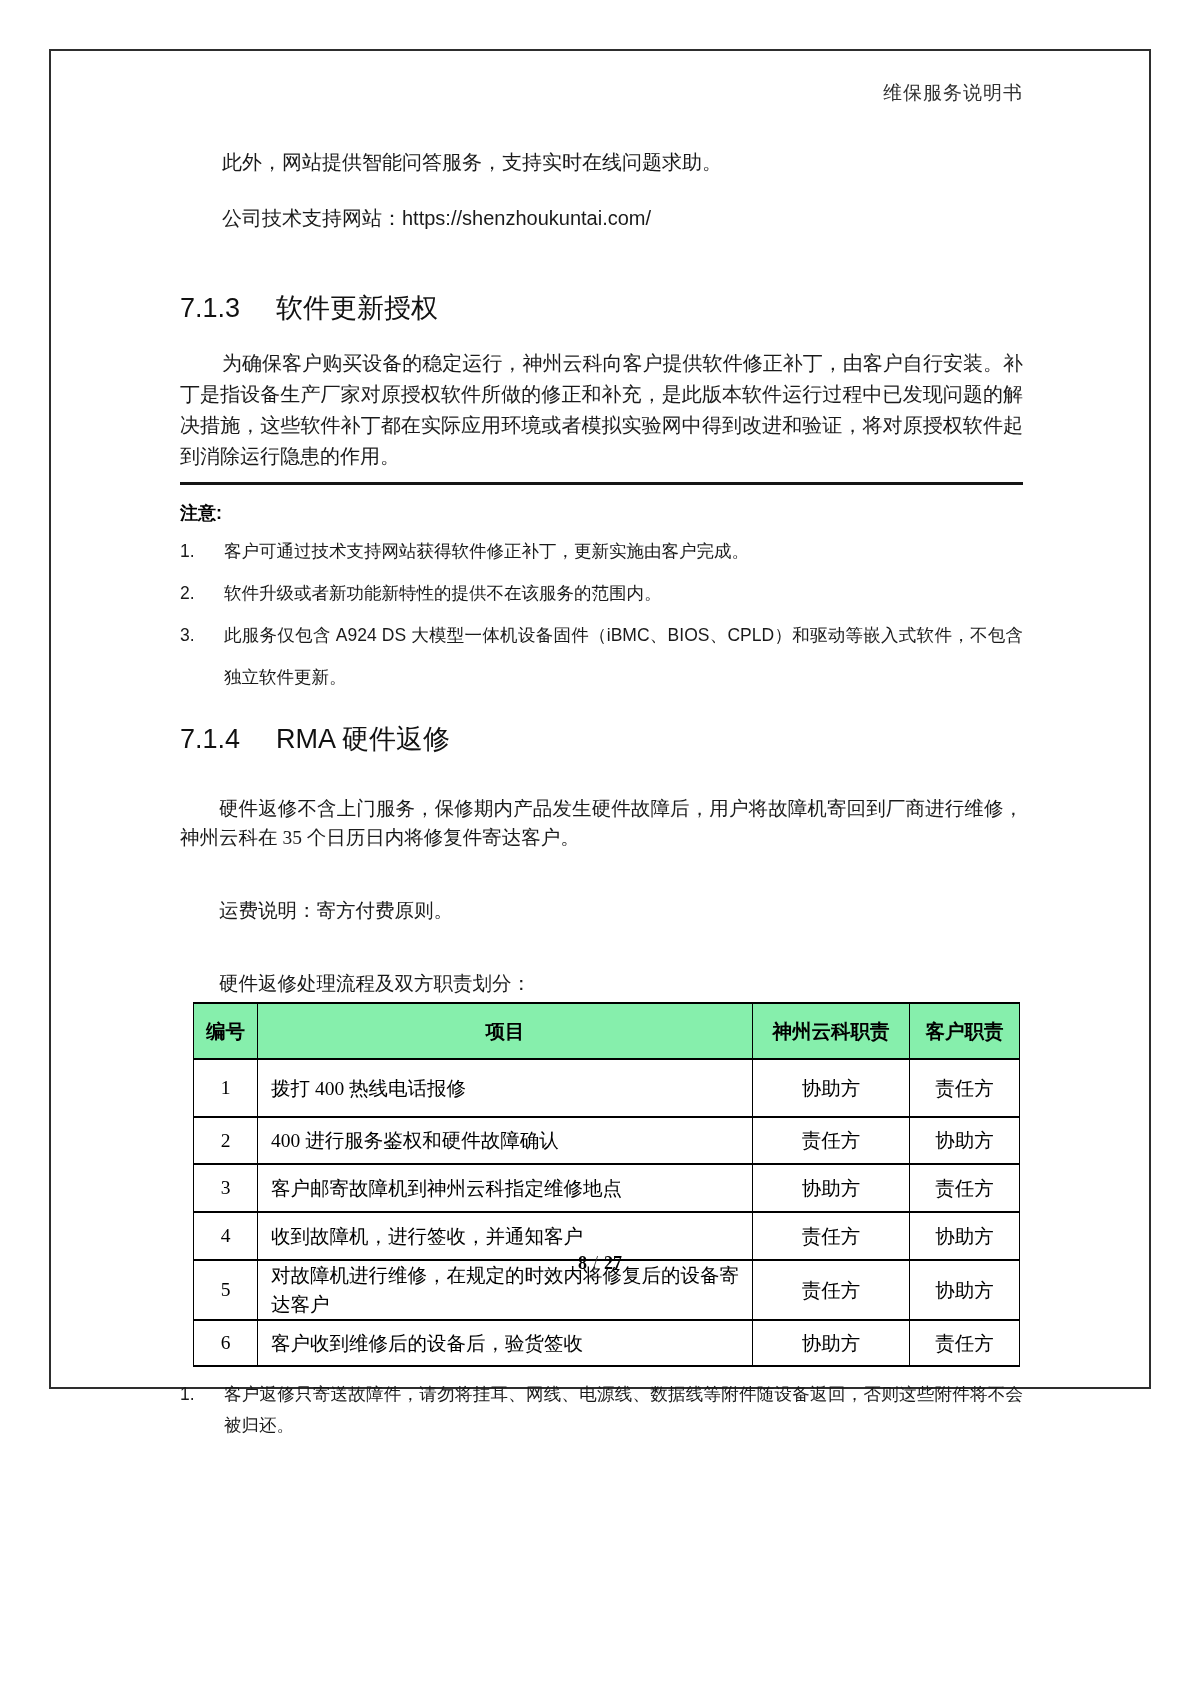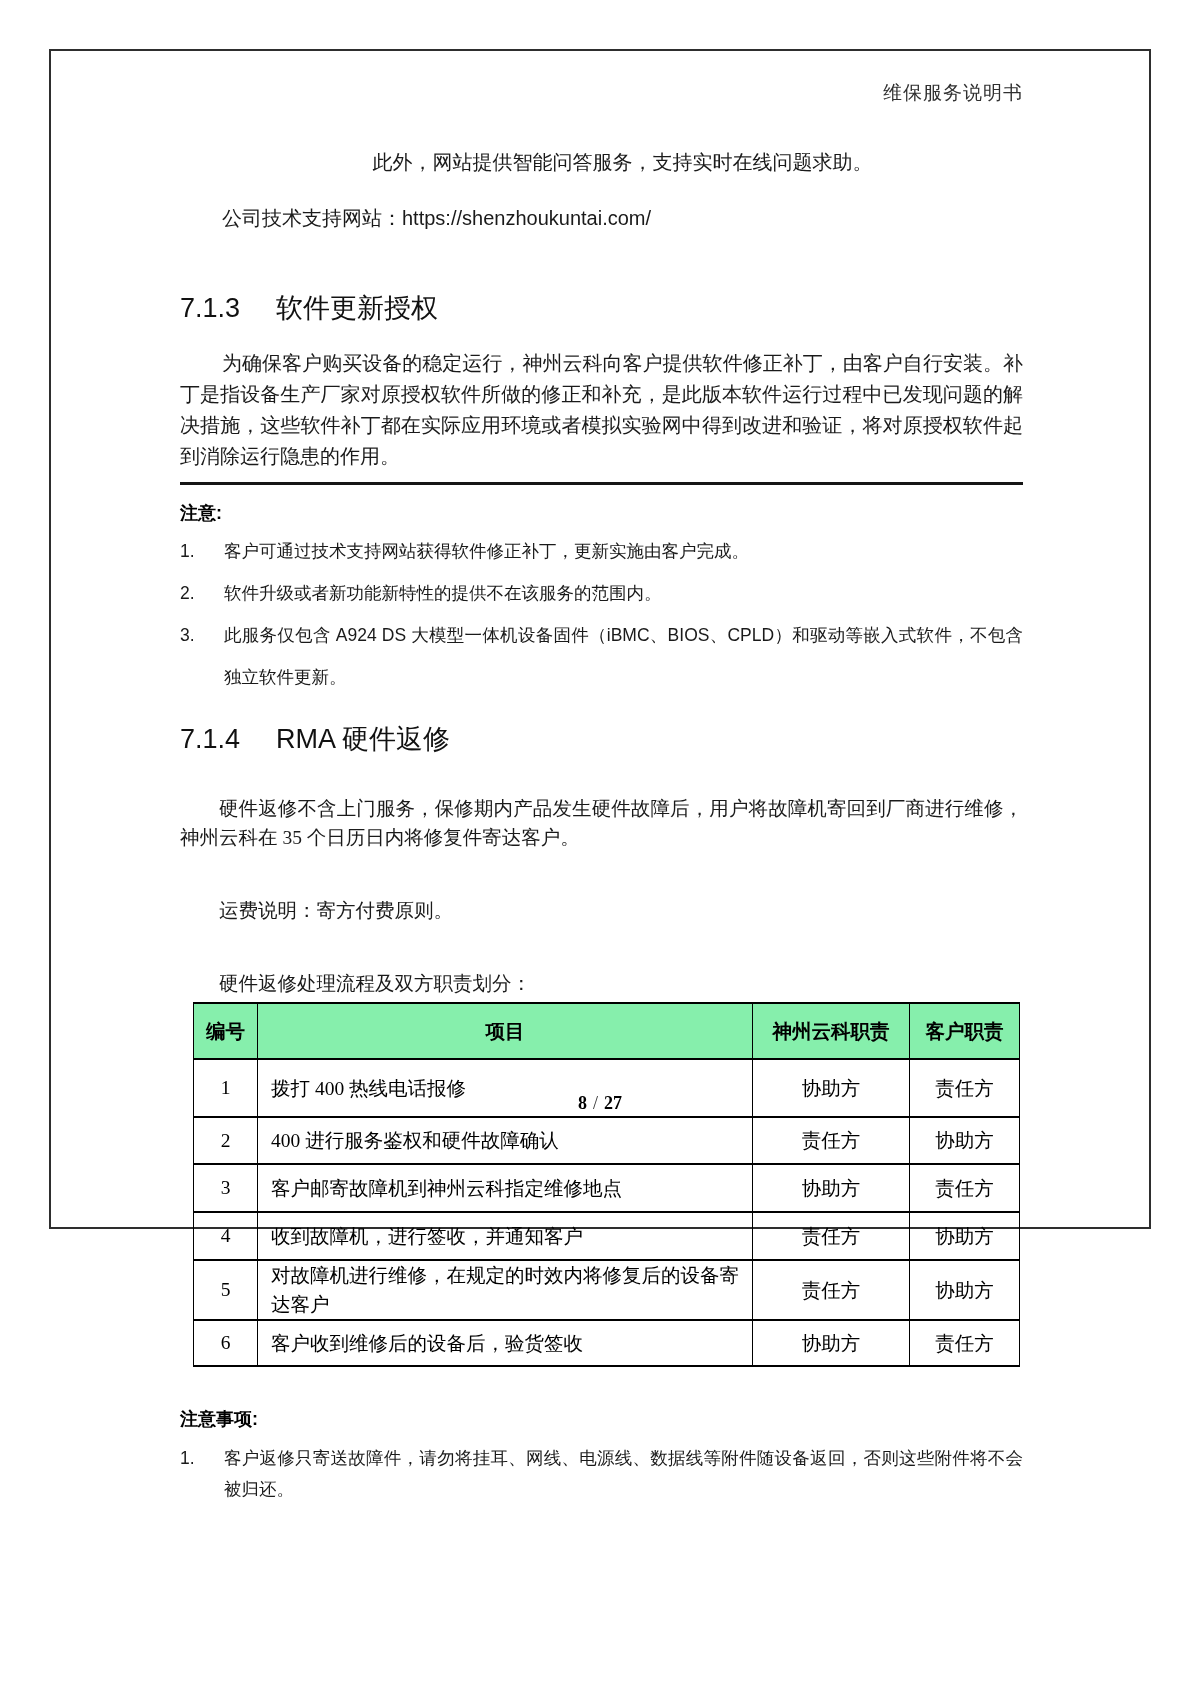--- a/index.html
+++ b/index.html
@@ -1,24 +1,24 @@
 <!DOCTYPE html>
 <html><head>
 <meta charset="utf-8">
 <style>
   html,body{margin:0;padding:0;background:#ffffff;}
   body{width:1200px;height:1698px;position:relative;font-family:"Liberation Sans","DejaVu Sans",sans-serif;color:#1a1a1a;}
-  .page{position:absolute;left:49px;top:49px;width:1102px;height:1180px;box-sizing:border-box;border:2px solid #2e2e2e;background:#fff;}
+  .page{position:absolute;left:49px;top:49px;width:1102px;height:1340px;box-sizing:border-box;border:2px solid #2e2e2e;background:#fff;}
   .running-header{margin:30px 126px 0 0;text-align:right;font-family:"Liberation Serif","DejaVu Serif",serif;font-size:19px;line-height:24px;color:#2f2f2f;letter-spacing:1px;}
   .content{padding:0 126px 0 129px;}
 
   p{margin:0;}
   .sans{font-family:"Liberation Sans","DejaVu Sans",sans-serif;}
 
-  .p-intro1{margin-top:42px;font-size:20px;line-height:30px;text-indent:2.1em;text-align:center;}
+  .p-intro1{margin-top:42px;font-size:20px;line-height:30px;text-indent:2.1em;}
   .p-intro2{margin-top:26px;font-size:20px;line-height:30px;text-indent:2.1em;}
 
   .section-heading{margin:0;font-weight:500;font-size:27px;line-height:40px;color:#111;}
   .h-713{margin-top:55px;}
   .h-714{margin-top:21px;}
   .sec-num{display:inline-block;margin-right:36px;}
 
   .p-713{margin-top:20px;font-size:20px;line-height:31px;text-align:justify;text-indent:2.1em;}
 
   .thick-rule{margin-top:10px;height:3px;background:#151515;}
@@ -143,21 +143,20 @@
         </tr>
         <tr class="r6">
           <td>6</td>
           <td class="c-left">客户收到维修后的设备后，验货签收</td>
           <td>协助方</td>
           <td>责任方</td>
         </tr>
       </tbody>
     </table>
 
-    <div class="note-label sans note2-label">注意事项:</div>
 
     <div class="note-item sans note2-item">
       <span class="note-num">1.</span>
       <span class="note-text">客户返修只寄送故障件，请勿将挂耳、网线、电源线、数据线等附件随设备返回，否则这些附件将不会被归还。</span>
     </div>
 
   </div>
 
   <div class="footer">
     <span class="pg-num">8</span><span class="pg-sep">/</span><span class="pg-num">27</span>

